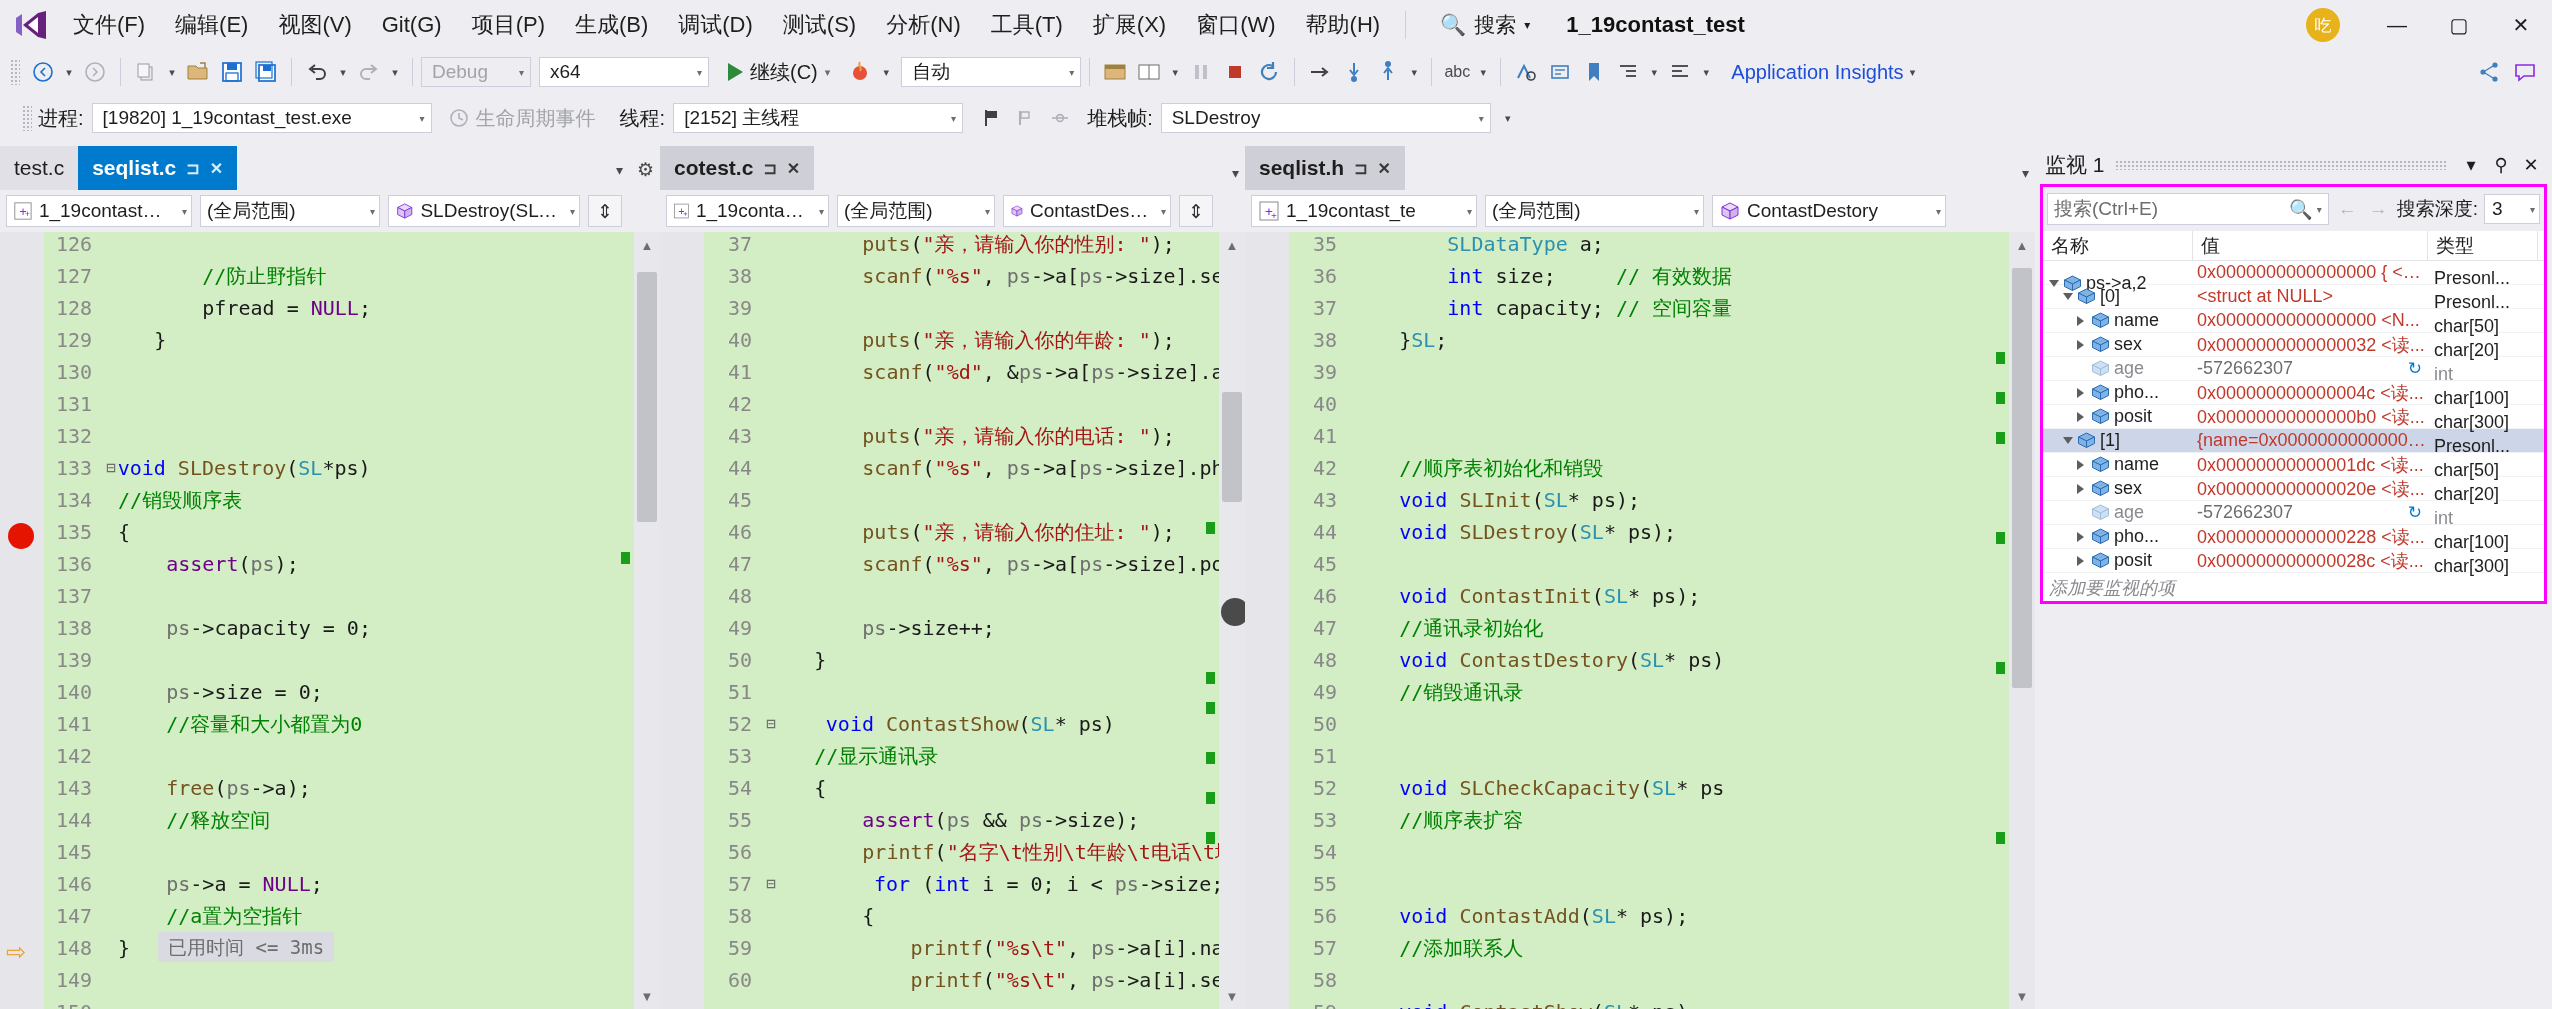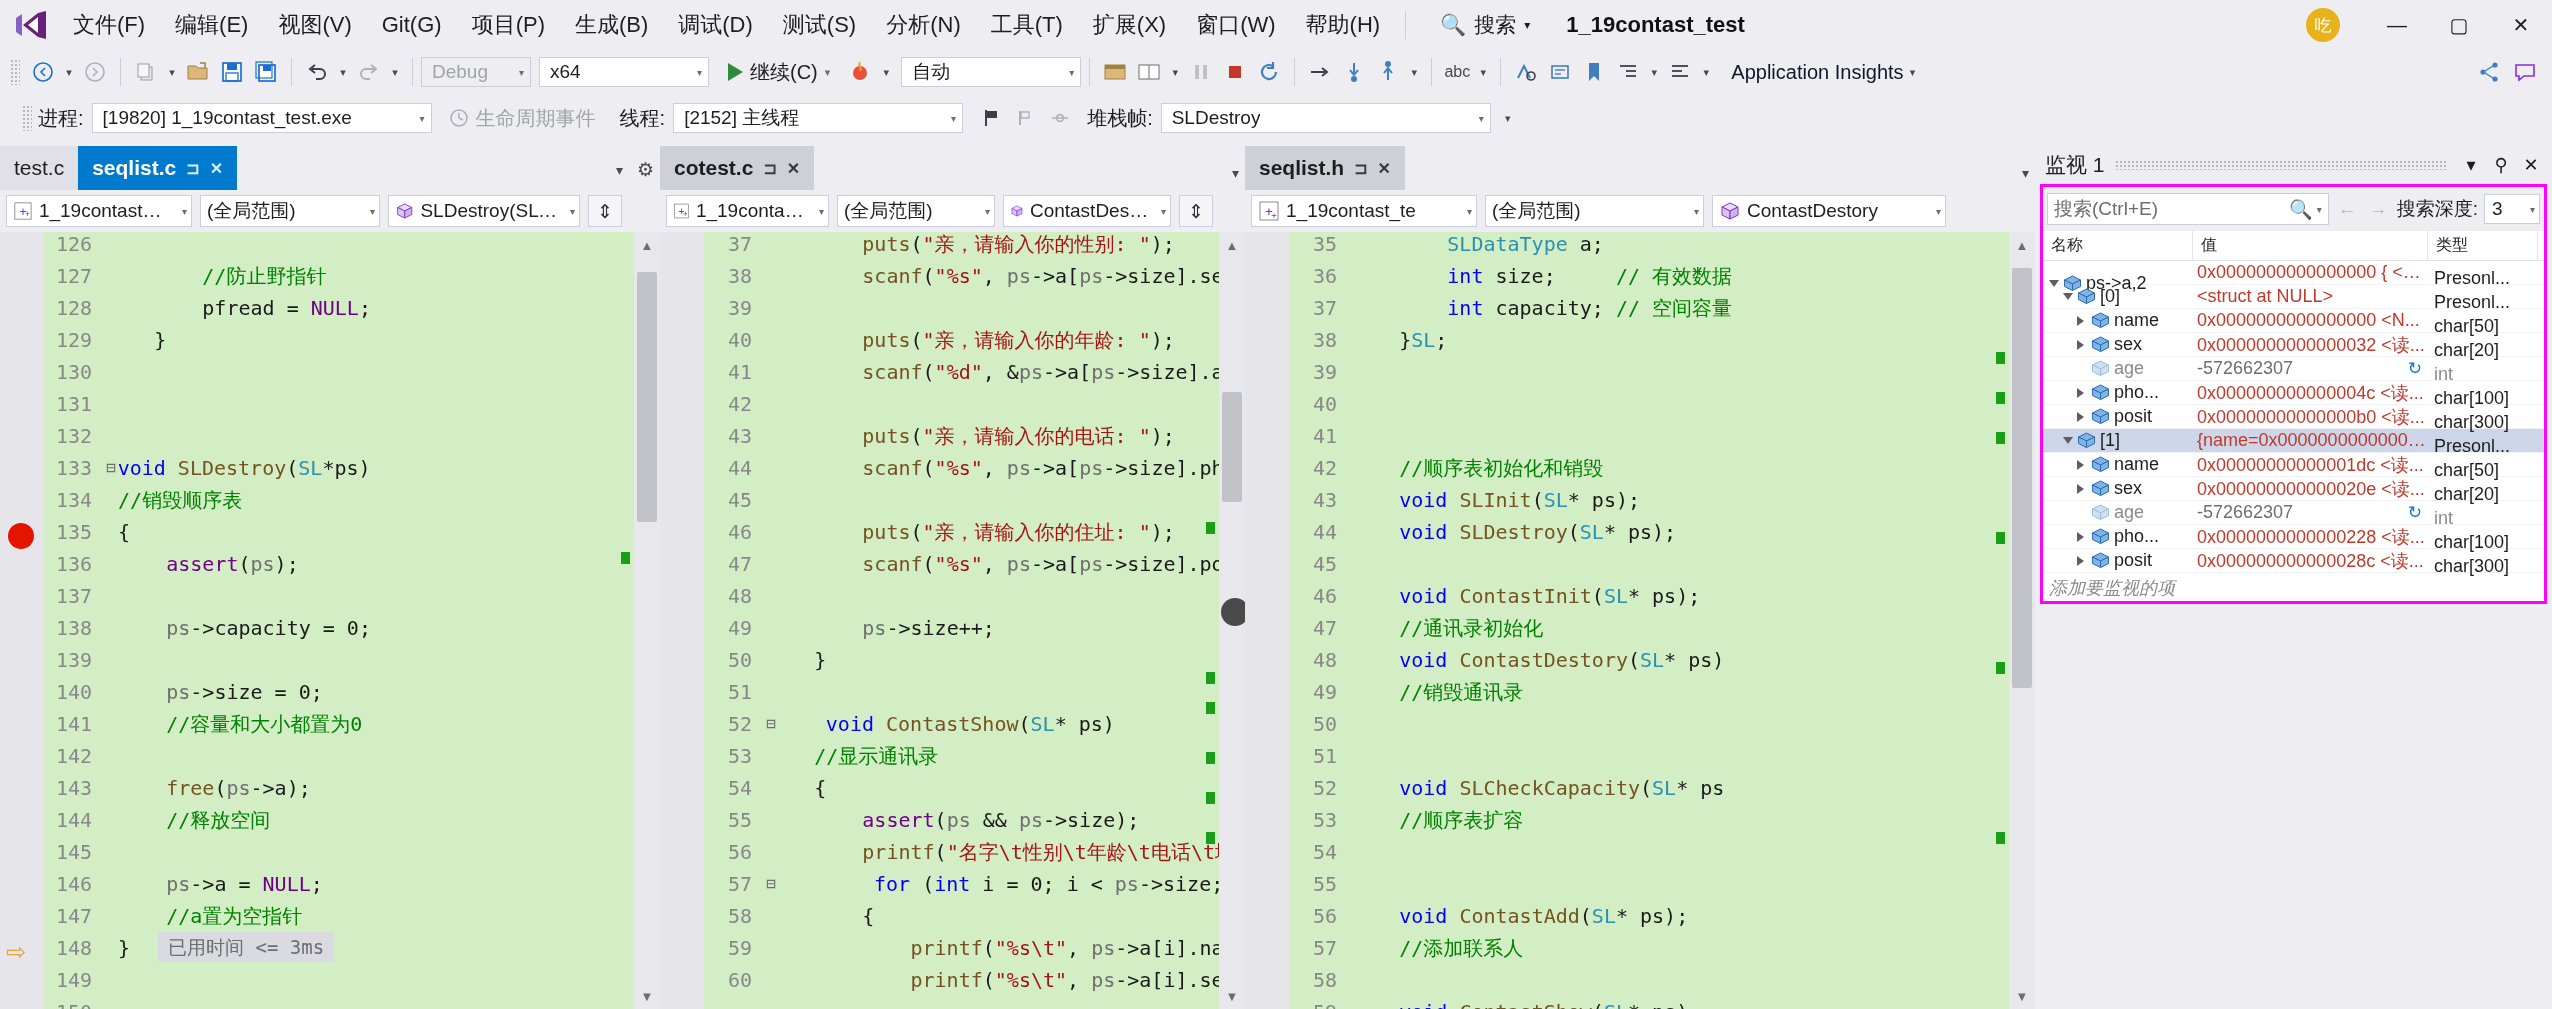--- a/index.html
+++ b/index.html
@@ -60,21 +60,21 @@
     align-items:center; padding:0 6px 0 10px; font-size:19px; color:#1E1E1E;
     justify-content:space-between;
   }
   .combo .cv { white-space:nowrap; overflow:hidden; text-overflow:ellipsis; }
   .combo .ca { font-size:10px; color:#6D6D6D; margin-left:8px; }
   .combo.disabled { background:#EEEEF2; color:#A2A4A5; }
   .run-btn { display:flex;align-items:center;gap:7px;padding:0 9px;height:34px;
     font-size:20px;color:#1E1E1E; }
   .tri-green { width:0;height:0;border-left:15px solid #2E8B3C;
     border-top:9px solid transparent;border-bottom:9px solid transparent; }
-  .appins { font-size:20px;color:#0f172a;white-space:nowrap;text-align:center; }
+  .appins { font-size:20px;color:#1d4ed8;white-space:nowrap;text-align:center; }
 
   
   .toolbar2 {
     position:absolute; left:0; top:94px; width:2552px; height:48px;
     background:#EEEEF2; display:flex; align-items:center; padding-left:22px;
   }
   .lbl2 { font-size:20px;color:#1E1E1E; margin-right:8px; white-space:nowrap; }
 
   
   .editors { position:absolute; left:0; top:146px; width:2035px; height:863px; display:flex; }
@@ -162,21 +162,21 @@
     flex:1; height:32px; background:#fff; border:1px solid #CCCEDB; display:flex;
     align-items:center; padding:0 6px; font-size:19px; color:#6D6D6D; gap:4px;
   }
   .wsearch-input .ph { flex:1; white-space:nowrap; overflow:hidden; }
   .wnav { color:#B4B4BE; font-size:19px; padding:0 3px; }
   .wdepth { font-size:19px; color:#1E1E1E; white-space:nowrap; }
   .wdepth-box { width:56px;height:30px;border:1px solid #CCCEDB;background:#fff;
     display:flex;align-items:center;justify-content:space-between;padding:0 4px 0 7px;
     font-size:19px;color:#1E1E1E; }
   .wcols { height:30px; display:flex; background:#fff; border-bottom:1px solid #E3E3E8; }
-  .wcol { font-size:16px;color:#1E1E1E; padding-left:8px; display:flex;align-items:center;
+  .wcol { font-size:19px;color:#1E1E1E; padding-left:8px; display:flex;align-items:center;
           border-right:1px solid #E3E3E8; }
   .wrow { height:24px; display:flex; align-items:center; font-size:18px; background:#fff;
           border-bottom:1px solid #F2F2F4; }
   .wrow.sel { background:#CDD6E8; }
   .wc-name { display:flex; align-items:center; gap:4px; overflow:hidden; }
   .wc-val { color:#C0392B; white-space:nowrap; overflow:hidden; text-overflow:ellipsis;
             padding-left:4px; display:flex;align-items:center; }
   .wc-val.gray { color:#6D6D6D; }
   .wc-type { color:#1E1E1E; white-space:nowrap; overflow:hidden; padding-left:6px;margin-top:11px; }
   .tri-r { width:0;height:0;border-left:7px solid #5E5E5E;

